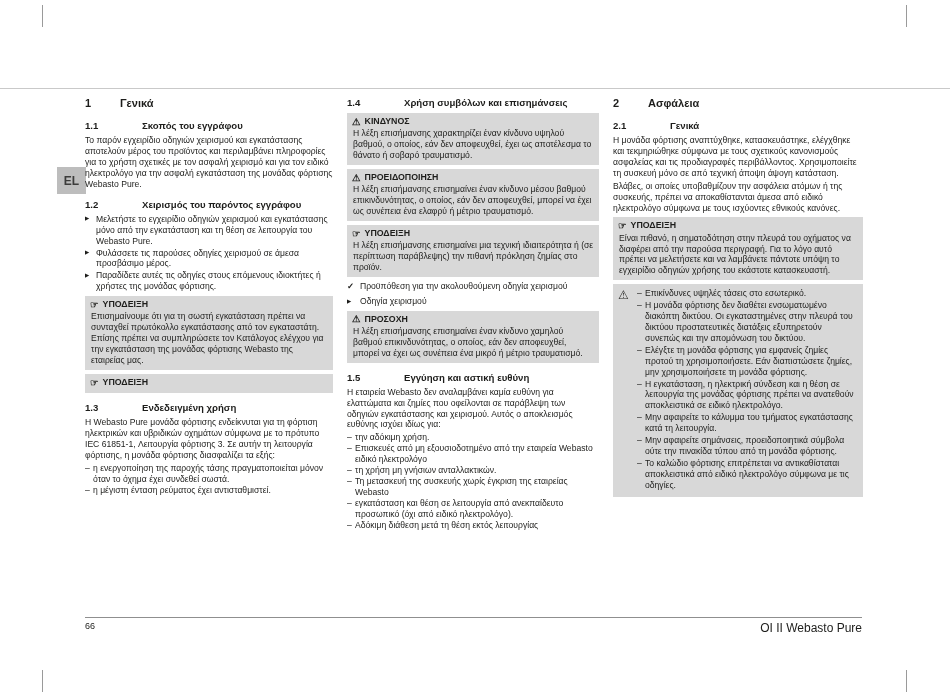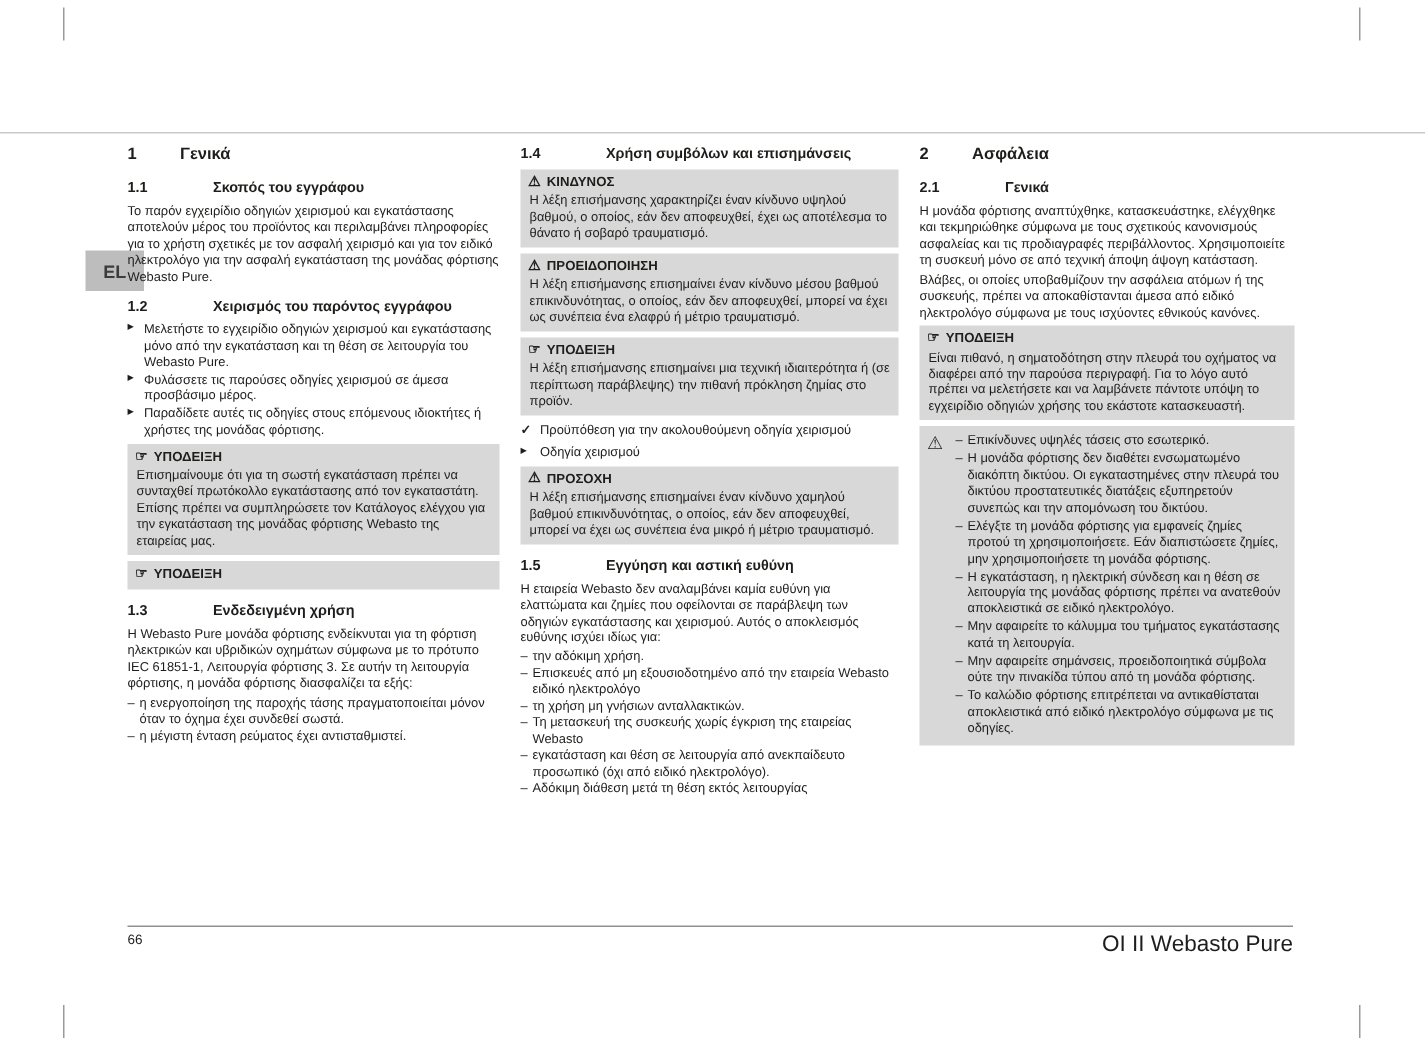--- a/index.html
+++ b/index.html
@@ -3,21 +3,21 @@
 <meta charset="utf-8">
 <style>
   * { margin:0; padding:0; box-sizing:border-box; }
   html,body { width:950px; height:698px; }
   body { background:#ffffff; font-family:"Liberation Sans", sans-serif; color:#1d1d1b; position:relative; overflow:hidden; }
 
   .crop { position:absolute; background:#9a9a9a; }
   .crop.v { width:1px; height:22px; }
   .top-rule { position:absolute; left:0; top:88px; width:950px; height:1px; background:#c9c9c9; }
 
-  .lang-tab { position:absolute; left:57px; top:167px; width:39px; height:27px; background:#bdbdbd;
+  .lang-tab { position:absolute; left:57px; top:167px; width:29px; height:27px; background:#bdbdbd;
               display:flex; align-items:center; justify-content:center;
               font-size:12px; font-weight:bold; color:#3c3c3b; }
 
   .content { position:absolute; left:85px; top:97px; width:778px; display:flex; gap:14px; }
   .col { font-size:8.6px; line-height:1.27; }
   .col1 { width:248px; } .col2 { width:252px; } .col3 { width:250px; }
   .col > :first-child { margin-top:0; }
 
   .sec1 { display:flex; font-size:11px; font-weight:bold; margin:0 0 6px 0; }
   .sec1 .num { width:35px; flex:none; }
@@ -44,21 +44,21 @@
   .legend-line .mark.check { font-weight:bold; }
   .legend-line .mark.action { font-size:5.5px; padding-top:2.5px; }
 
   .safety-box { background:#d8d8d8; padding:4px 5px 5px 5px; margin-top:4px; display:flex; gap:4px; }
   .safety-box .safety-icon { flex:none; width:15px; font-size:12px; line-height:1; padding-top:1px; }
   .safety-box .safety-list { flex:1; }
   .safety-box .dash-item { margin-bottom:1px; }
 
   .foot-rule { position:absolute; left:85px; top:617px; width:777px; height:1px; background:#8f8f8f; }
   .page-num { position:absolute; left:85px; top:621px; font-size:9px; }
-  .doc-ref { position:absolute; left:85px; top:621px; width:777px; text-align:right; font-size:15px; }
+  .doc-ref { position:absolute; left:85px; top:621px; width:777px; text-align:right; font-size:12px; }
 </style>
 </head>
 <body>
 
 <div class="crop v" style="left:42px; top:5px;"></div>
 <div class="crop v" style="left:906px; top:5px;"></div>
 <div class="crop v" style="left:42px; top:670px;"></div>
 <div class="crop v" style="left:906px; top:670px;"></div>
 <div class="top-rule"></div>
 

